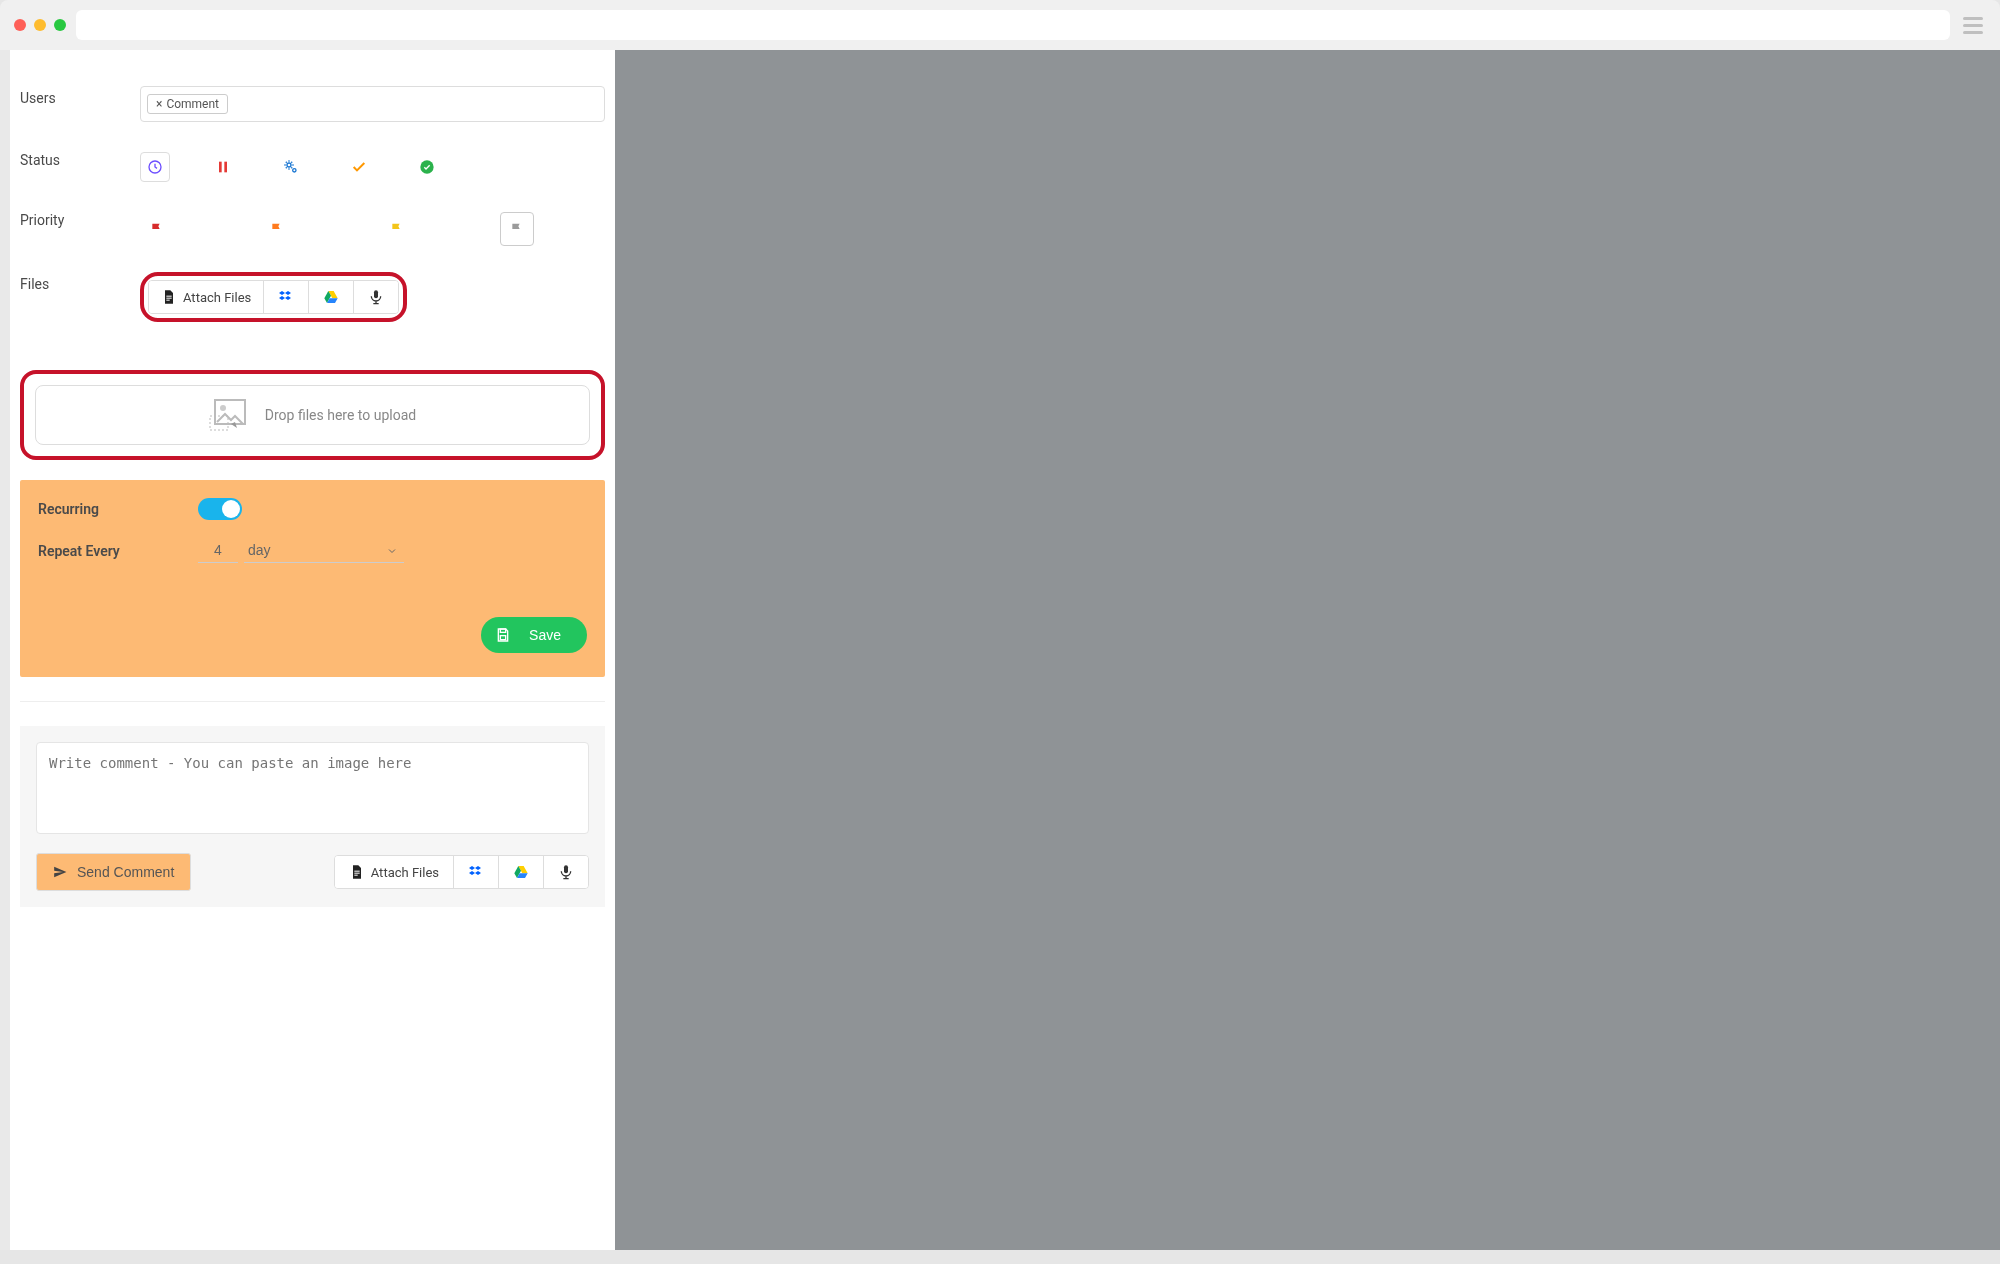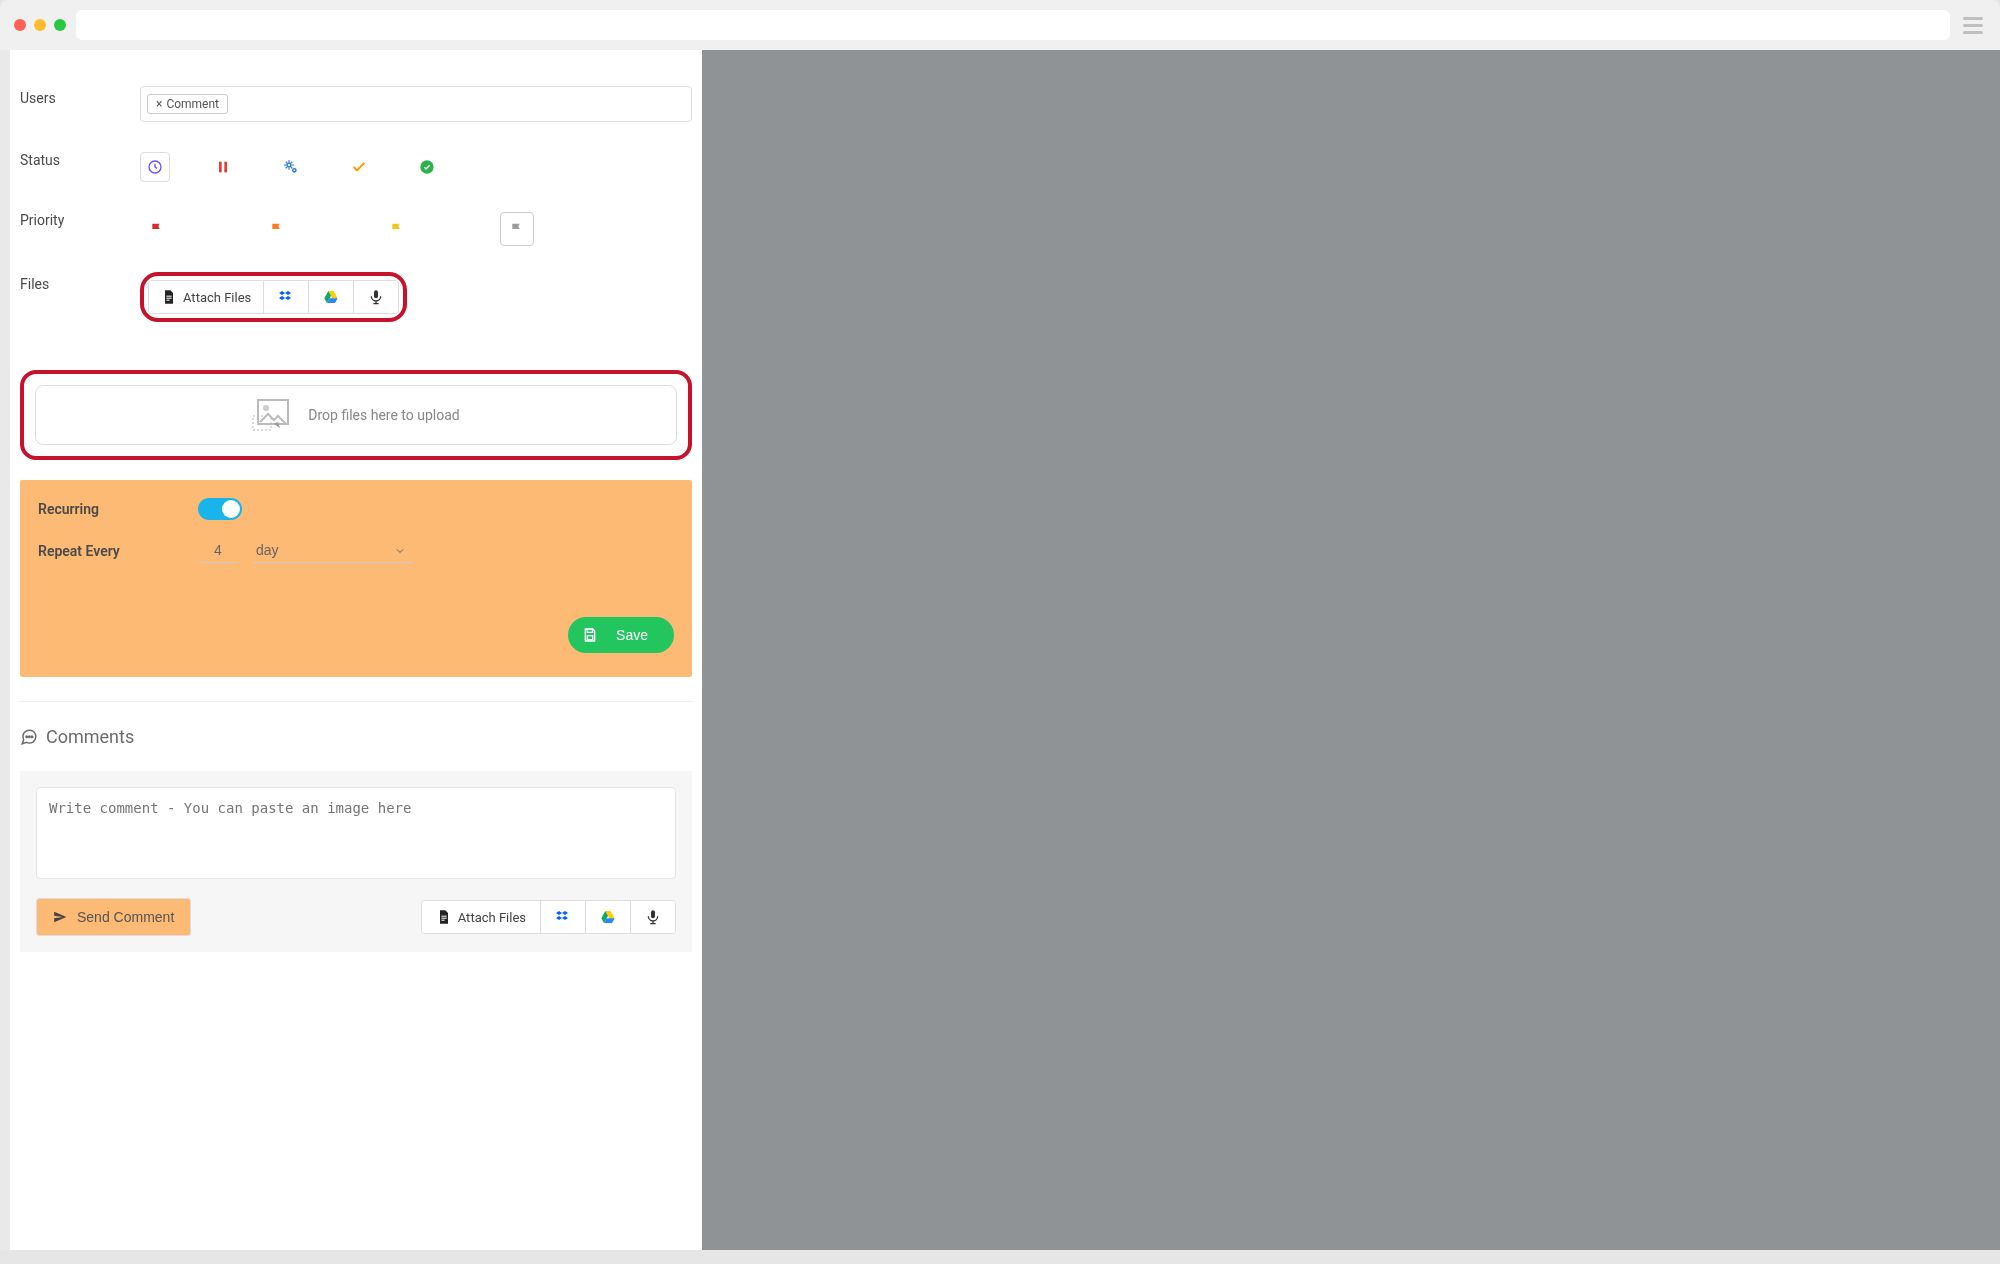--- a/index.html
+++ b/index.html
@@ -40,21 +40,21 @@
     background:#e9e9e9;
     min-height: 1200px;
     display:flex;
   }
   .right-gray {
     flex:1;
     background:#8f9396;
   }
   .panel {
     background:#fff;
-    width: 692px;
+    width: 605px;
     margin-left: 10px;
     margin-top: 0;
     padding: 30px 10px 50px 10px;
     min-height:100%;
   }
   .form-row {
     display:flex;
     align-items:flex-start;
     padding: 6px 0 20px 0;
   }
@@ -198,21 +198,21 @@
     border-bottom:1px solid #ccc;
     background:transparent;
     text-align:center;
     font-size:14px;
     color:#666;
     padding:4px 0;
   }
   .sel-wrap {
     position:relative;
     display:inline-block;
-    margin-left:14px;
+    margin-left:6px;
   }
   .sel {
     width:160px;
     border:none;
     border-bottom:1px solid #ccc;
     background:transparent;
     font-size:14px;
     color:#666;
     padding:4px 4px;
     appearance:none;
@@ -487,29 +487,20 @@
                 <rect x="8" y="13" width="8" height="6"></rect>
               </svg>
             <span>Save</span>
           </button>
         </div>
         <div style="clear:both;"></div>
       </div>
 
       <hr class="sep">
 
-      <div class="comments-header">
-        <svg viewBox="0 0 24 24" fill="none" stroke="#6b6b6b" stroke-width="2">
-            <path d="M21 11.5a8.38 8.38 0 01-.9 3.8 8.5 8.5 0 01-7.6 4.7 8.38 8.38 0 01-3.8-.9L3 21l1.9-5.7a8.38 8.38 0 01-.9-3.8 8.5 8.5 0 014.7-7.6 8.38 8.38 0 013.8-.9h.5a8.48 8.48 0 018 8v.5z"></path>
-            <circle cx="9" cy="11.5" r="1" fill="#6b6b6b"></circle>
-            <circle cx="12.5" cy="11.5" r="1" fill="#6b6b6b"></circle>
-            <circle cx="16" cy="11.5" r="1" fill="#6b6b6b"></circle>
-          </svg>
-        <span>Comments</span>
-      </div>
 
       <div class="comment-area-wrap">
         <textarea class="comment-textarea" placeholder="Write comment - You can paste an image here" style=""></textarea>
         <div class="comment-actions">
           <button class="send-btn">
             <svg width="14" height="14" viewBox="0 0 24 24" fill="#444">
                 <path d="M2 21l21-9L2 3v7l15 2-15 2z"></path>
               </svg>
             <span>Send Comment</span>
           </button>

